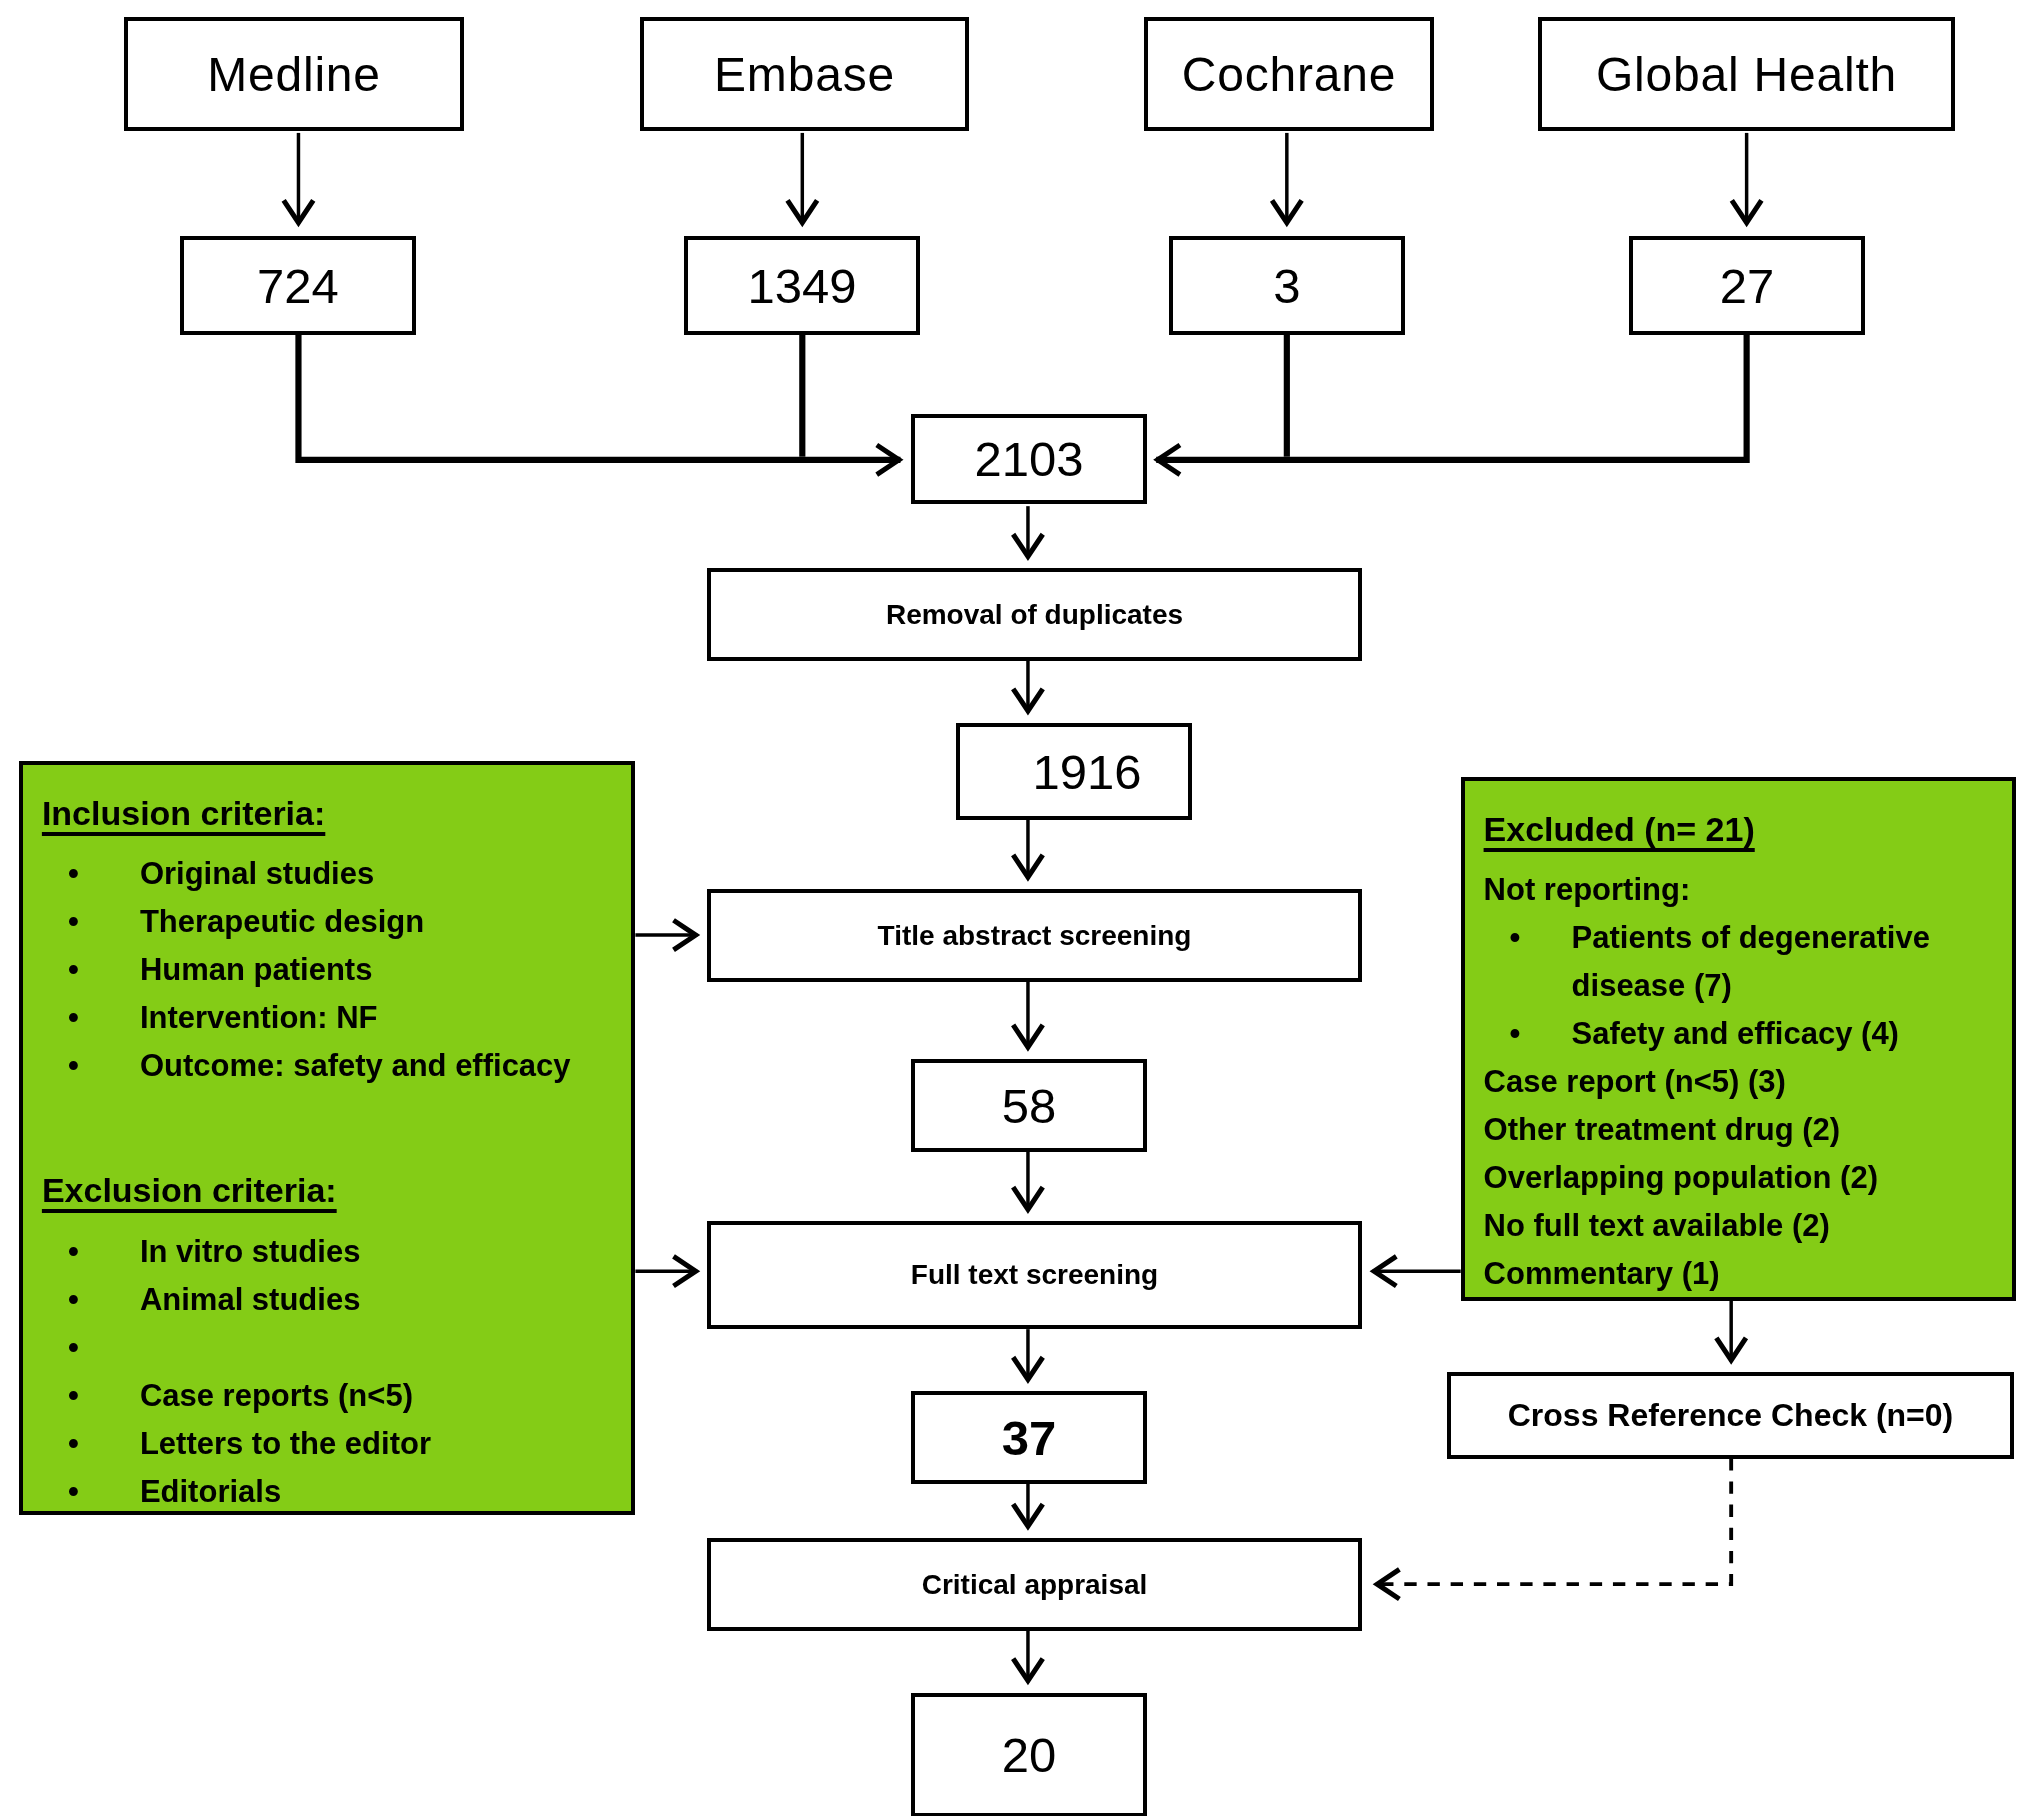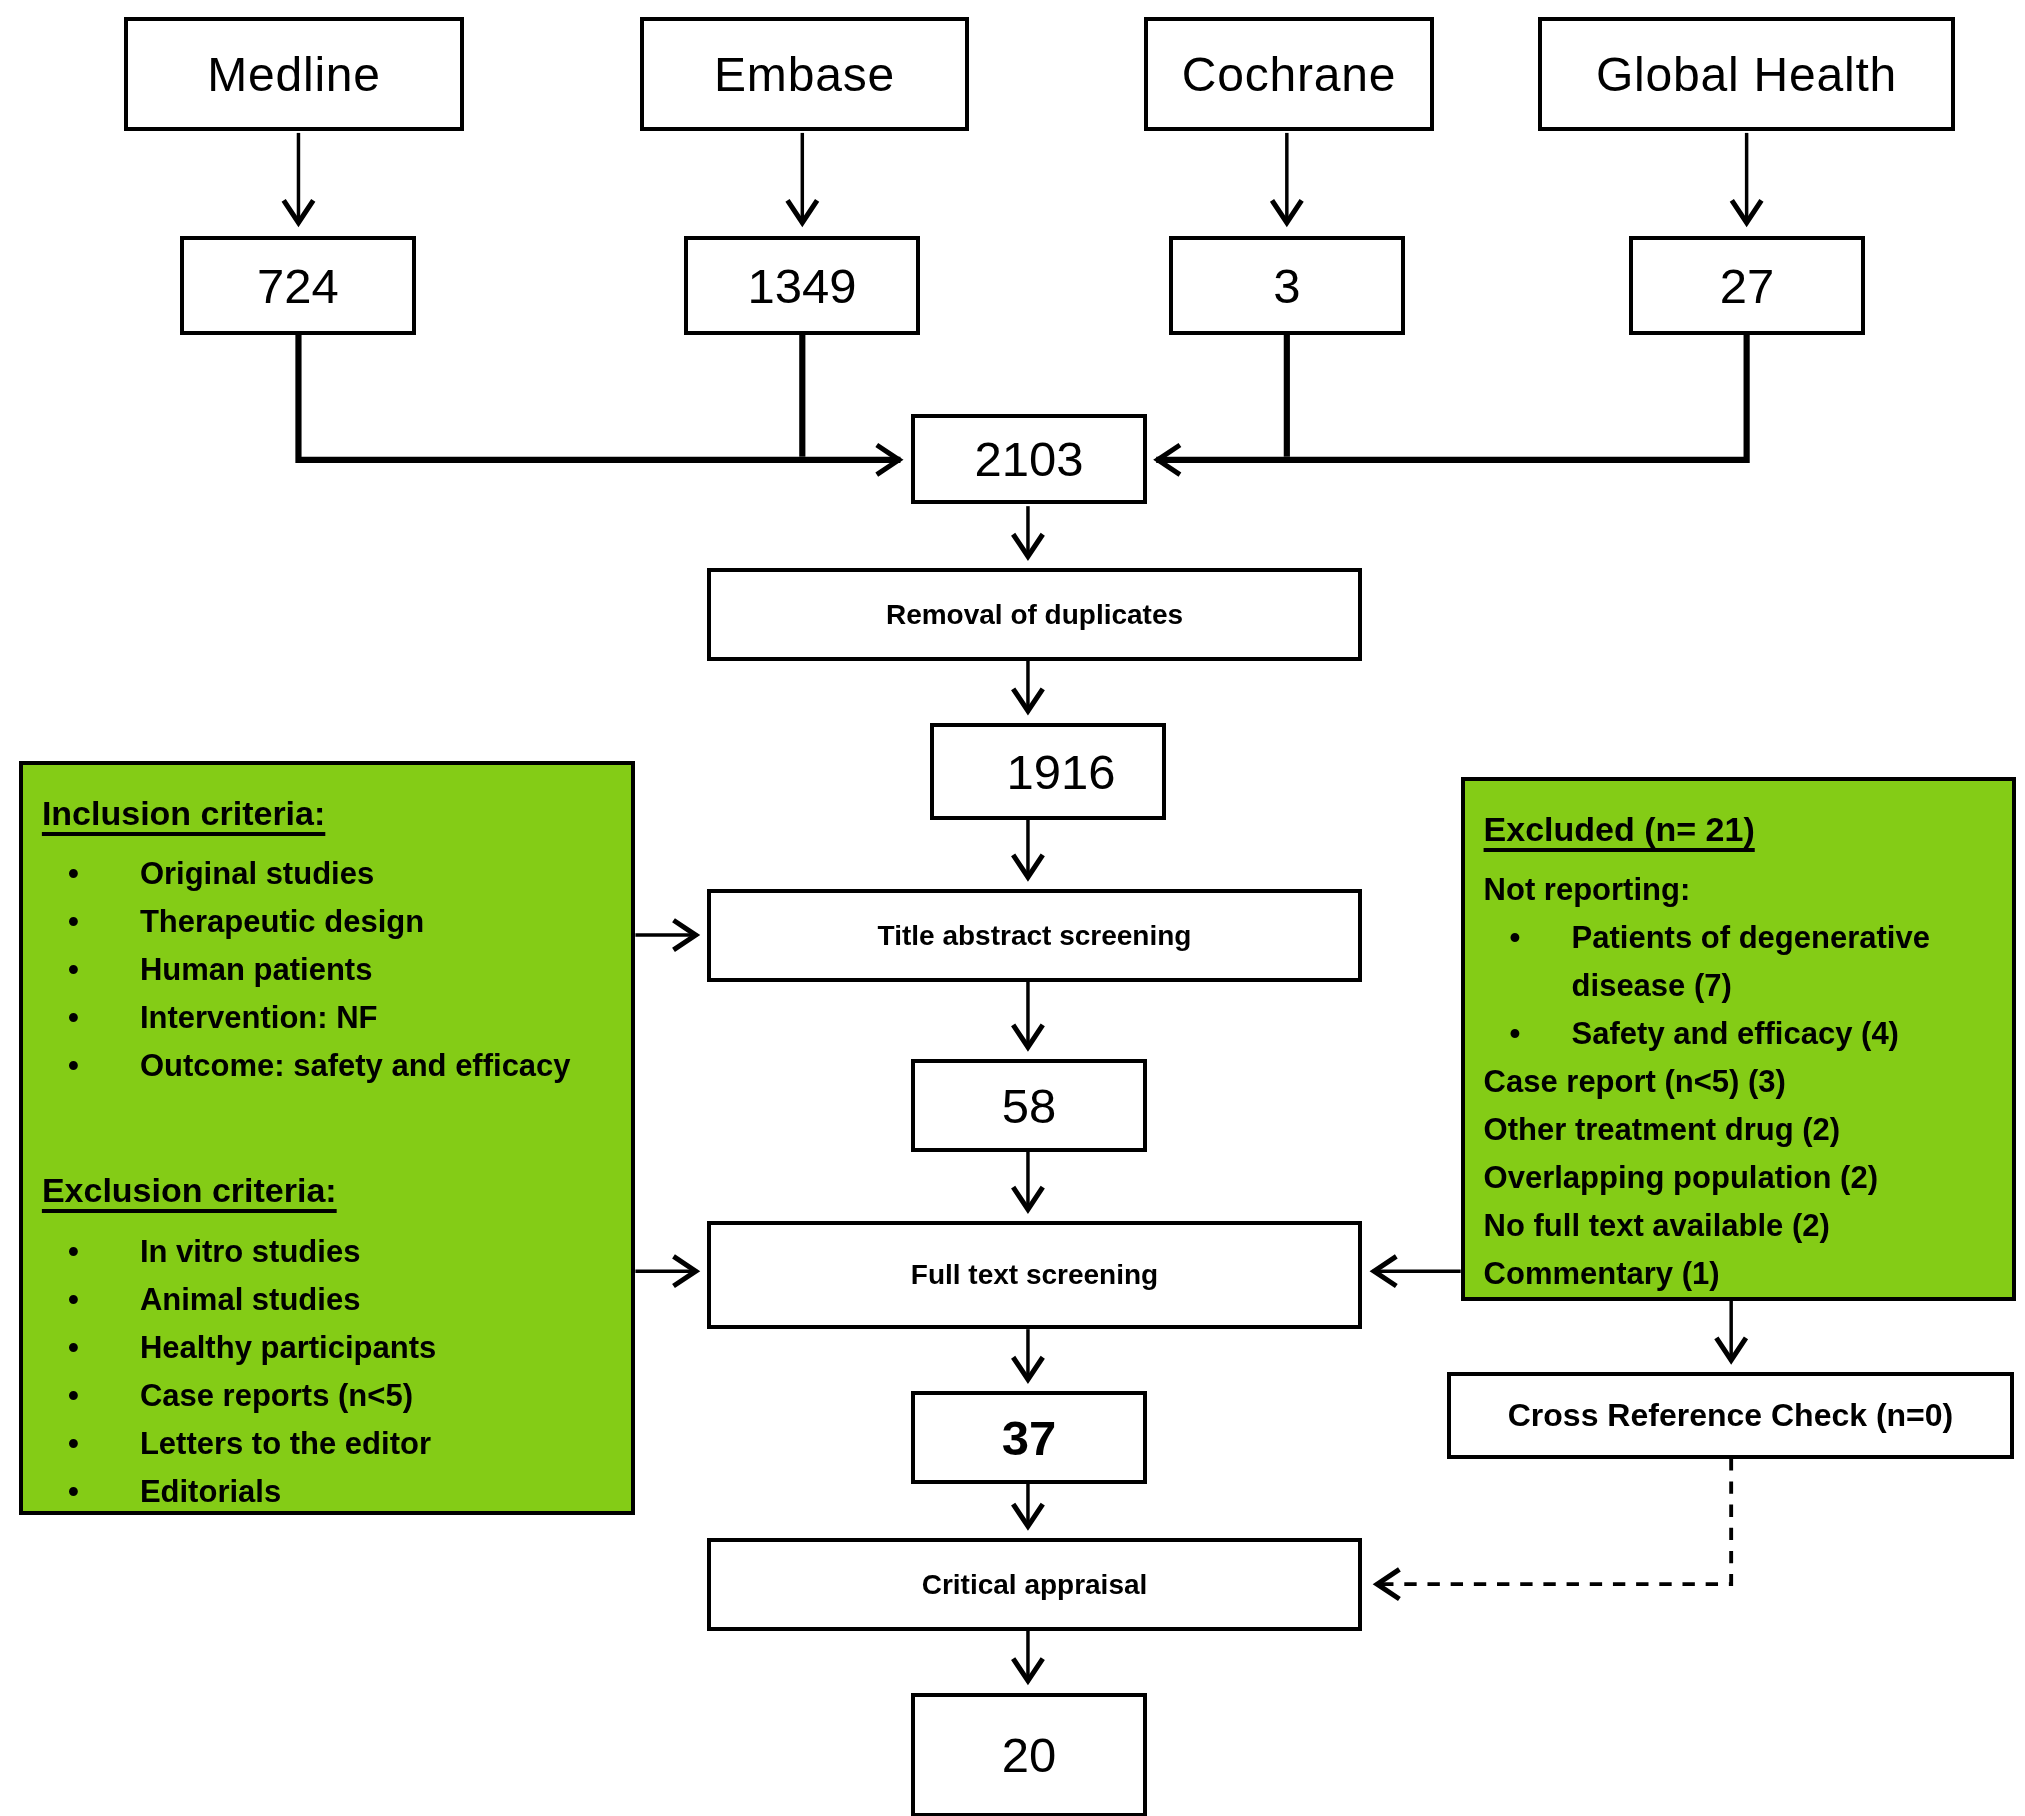--- a/index.html
+++ b/index.html
@@ -121,21 +121,21 @@
     <span>27</span>
   </div>
 
   <div class="box num-box" style="left:911px; top:414px; width:236px; height:90px;">
     <span>2103</span>
   </div>
 
   <div class="box proc-box" style="left:707px; top:568px; width:655px; height:93px;">
     <span>Removal of duplicates</span>
   </div>
-  <div class="box num-box" style="left:930px; top:723px; width:236px; height:97px;padding-left:26px;">
+  <div class="box num-box" style="left:956px; top:723px; width:236px; height:97px;padding-left:26px;">
     <span>1916</span>
   </div>
   <div class="box proc-box" style="left:707px; top:889px; width:655px; height:93px;">
     <span>Title abstract screening</span>
   </div>
   <div class="box num-box" style="left:911px; top:1059px; width:236px; height:93px;">
     <span>58</span>
   </div>
   <div class="box proc-box" style="left:707px; top:1221px; width:655px; height:108px;">
     <span>Full text screening</span>
@@ -177,21 +177,20 @@
     <div class="bullet">
       <span class="dot">•</span>
       <span class="btxt">In vitro studies</span>
     </div>
     <div class="bullet">
       <span class="dot">•</span>
       <span class="btxt">Animal studies</span>
     </div>
     <div class="bullet">
       <span class="dot">•</span>
-      <span class="btxt">Healthy participants</span>
     </div>
     <div class="bullet">
       <span class="dot">•</span>
       <span class="btxt">Case reports (n&lt;5)</span>
     </div>
     <div class="bullet">
       <span class="dot">•</span>
       <span class="btxt">Letters to the editor</span>
     </div>
     <div class="bullet">

